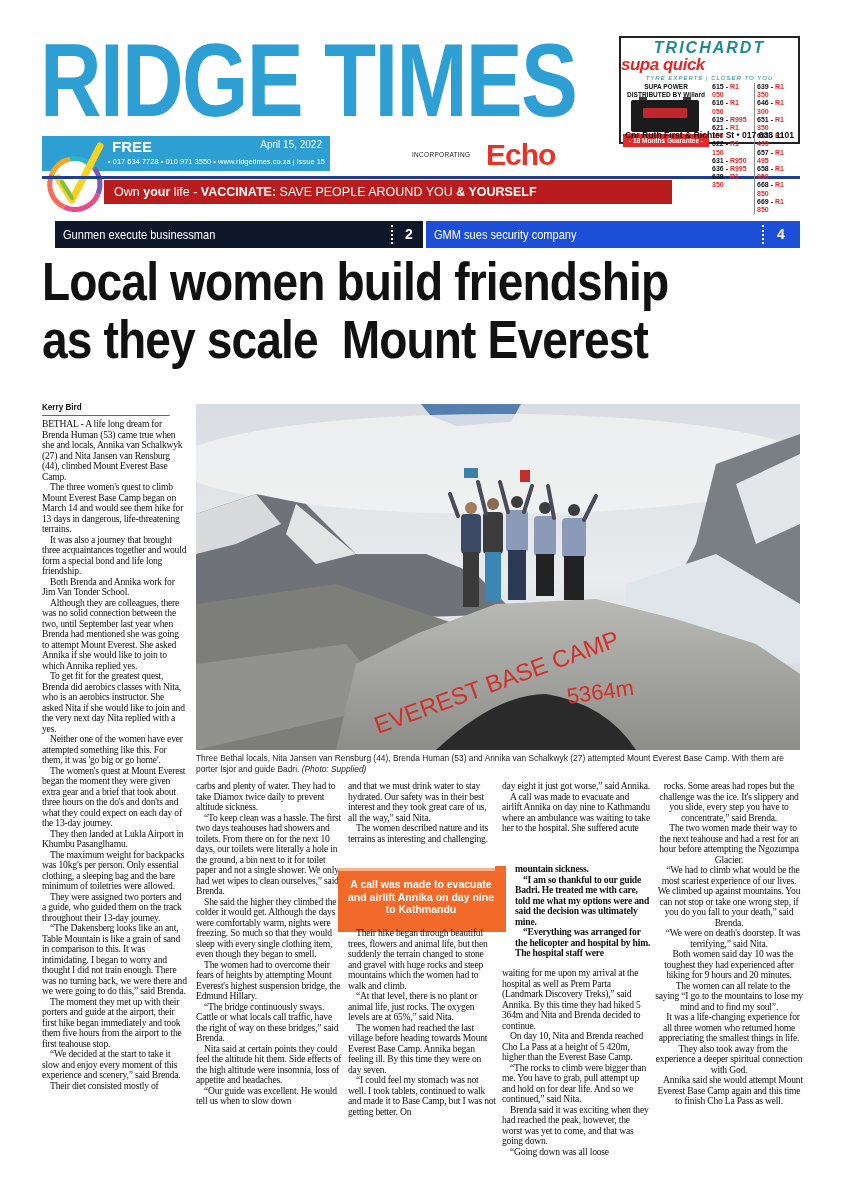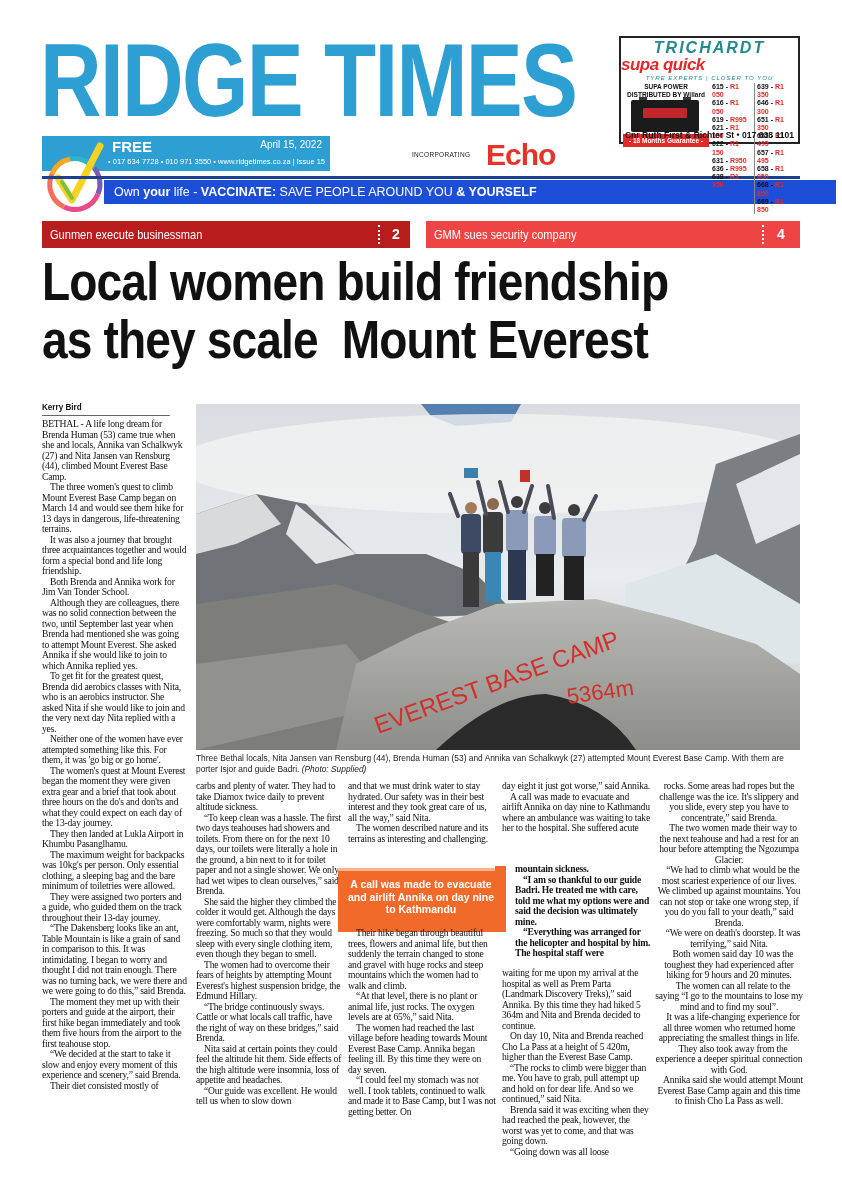--- a/index.html
+++ b/index.html
@@ -22,22 +22,22 @@
   .infobar .contact { position: absolute; left: 66px; top: 21px; font-size: 7.5px; white-space: nowrap; }
 
   .vax-logo { position: absolute; left: 42px; top: 138px; width: 68px; height: 74px; }
 
   .echo-wrap { position: absolute; left: 412px; top: 140px; height: 30px; width: 200px; }
   .echo-wrap .incorp { position: absolute; left: 0; top: 11px; font-family: "Liberation Sans", sans-serif; font-size: 6.5px; letter-spacing: 0.3px; color: #222; }
   .echo-wrap .echo { position: absolute; left: 74px; top: -2px; font-family: "Liberation Sans", sans-serif; font-weight: 700; font-size: 30px; color: #e63329; letter-spacing: -1px; }
 
   .blue-rule { position: absolute; left: 42px; top: 176px; width: 758px; height: 3px; background: #1c3f94; }
   .vax-banner {
-    position: absolute; left: 104px; top: 180px; width: 732px; height: 24px;
-    background: #1d4ed8; color: #fff; font-family: "Liberation Sans", sans-serif;
+    position: absolute; left: 104px; top: 180px; width: 568px; height: 24px;
+    background: #b91c1c; color: #fff; font-family: "Liberation Sans", sans-serif;
     font-size: 12.5px; line-height: 24px; padding-left: 10px; white-space: nowrap;
   }
   .vax-banner b { font-weight: 900; }
 
   
   .ad {
     position: absolute; left: 619px; top: 36px; width: 181px; height: 108px;
     border: 2px solid #222; background: #fff; font-family: "Liberation Sans", sans-serif;
   }
   .ad .brand1 { position: absolute; left: 0; width: 100%; top: 1px; text-align: center; color: #1f8a8f; font-weight: 700; font-style: italic; font-size: 16px; letter-spacing: 2px; }
@@ -53,22 +53,22 @@
   .ad .col { position: absolute; top: 0; width: 40px; }
   .ad .col.c2 { left: 42px; border-left: 1px solid #888; padding-left: 2px; }
   .ad .col .p { color: #e22a2a; }
   .ad .addr { position: absolute; left: 0; width: 100%; bottom: 2px; text-align: center; font-weight: 700; font-size: 8.6px; }
 
   
   .teaser { position: absolute; top: 221px; height: 27px; color: #fff; font-family: "Liberation Sans", sans-serif; font-size: 13px; line-height: 27px; }
   .teaser .label { position: absolute; left: 8px; top: 0; transform: scaleX(0.85); transform-origin: left center; white-space: nowrap; }
   .teaser .sep { position: absolute; top: 4px; width: 0; height: 19px; border-left: 2px dotted #fff; }
   .teaser .page { position: absolute; top: 0; font-weight: 700; font-size: 14px; }
-  .teaser.blue { left: 42px; width: 368px; background: #b91c1c; }
-  .teaser.orange { left: 426px; width: 374px; background: #ef4444; }
+  .teaser.blue { left: 55px; width: 368px; background: #0f172a; }
+  .teaser.orange { left: 426px; width: 374px; background: #1d4ed8; }
 
   
   .headline {
     position: absolute; left: 42px; top: 253px; width: 760px;
     font-family: "Liberation Sans", sans-serif; font-weight: 700; font-size: 53px;
     line-height: 58px; letter-spacing: -1px; color: #111;
     transform: scaleX(0.87); transform-origin: left top; white-space: nowrap;
   }
 
   

